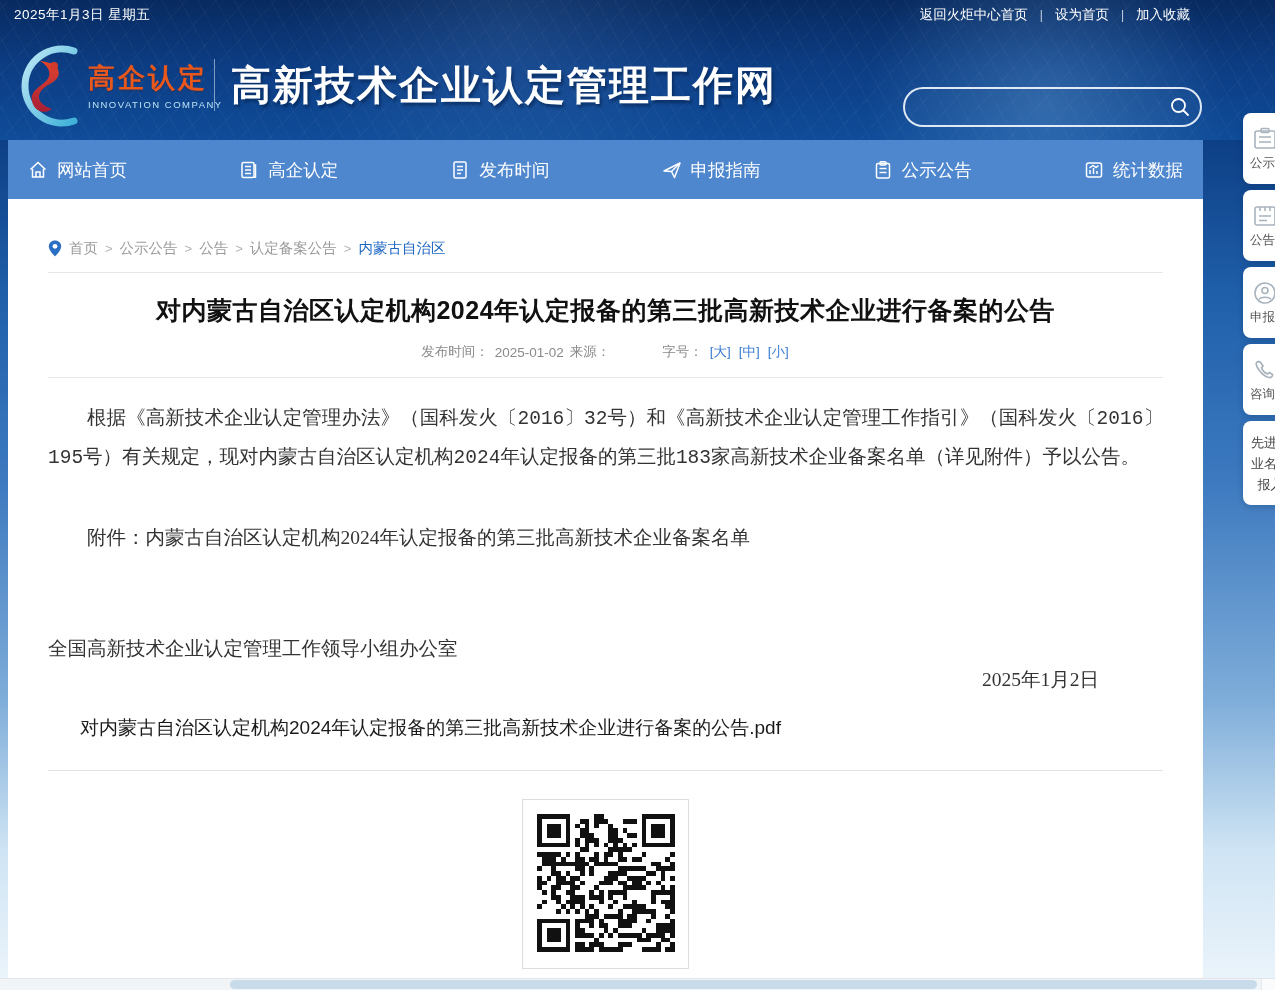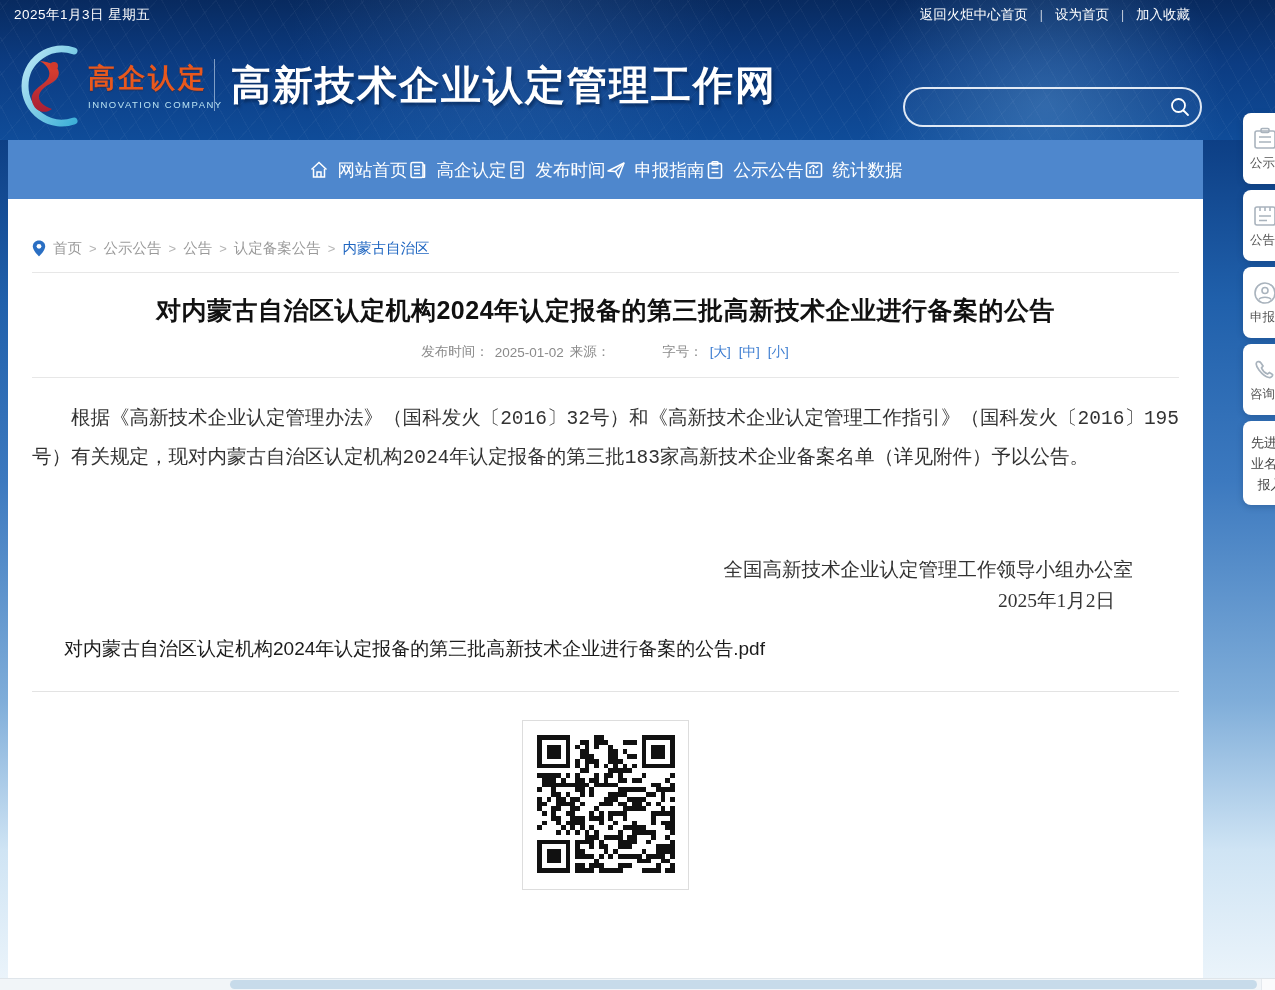--- a/index.html
+++ b/index.html
@@ -54,31 +54,31 @@
   .search-input{
     flex:1; height:100%; background:transparent; border:none; outline:none;
     color:#fff; font-size:15px; padding:0 10px 0 18px;
   }
   .search-btn{ width:40px; height:100%; border:none; background:transparent; cursor:pointer;
                display:flex; align-items:center; justify-content:center; }
 
   
   .nav{
     position:absolute; top:140px; left:8px; width:1195px; height:59px;
-    background:#4e87cd; display:flex; align-items:center; justify-content:center;
-    padding:0 30px;
+    background:#4e87cd; display:flex; align-items:center; justify-content:space-between;
+    padding:0 20px;
   }
   .nav-item{ display:flex; align-items:center; gap:9px; color:#fff; font-size:17.5px;
              cursor:pointer; white-space:nowrap; }
   .nav-item svg{ display:block; }
 
   
   .content{
     position:absolute; top:199px; left:8px; width:1195px; height:791px;
-    background:#fff; padding:0 24px;
+    background:#fff; padding:0 40px;
   }
   .breadcrumb{
     margin-top:40px; display:flex; align-items:center; gap:7px;
     font-size:14.5px; color:#9a9a9a;
   }
   .breadcrumb .crumb{ color:#9a9a9a; text-decoration:none; cursor:pointer; }
   .breadcrumb .crumb-sep{ color:#b5b5b5; font-size:13px; }
   .breadcrumb .crumb-current{ color:#1f66c1; }
   .rule{ border:none; border-top:1px solid #e7e7e7; margin-top:14px; }
 
@@ -90,21 +90,21 @@
     margin-top:17px; display:flex; justify-content:center; align-items:center;
     font-size:13.5px; color:#8a8a8a; gap:6px;
   }
   .article-meta .gap{ width:40px; }
   .size-link{ color:#3a7bd0; text-decoration:none; cursor:pointer; margin:0 1px; }
   .rule2{ border:none; border-top:1px solid #e7e7e7; margin-top:16px; }
 
   .article-body{ font-family:"Liberation Serif","DejaVu Serif",serif; color:#333; }
   .para{ margin-top:22px; font-size:19.5px; line-height:39px; text-indent:2em; text-align:justify;font-family:Liberation Mono, monospace; }
   .attachment{ margin-top:40px; font-size:19.5px; line-height:39px; text-indent:2em; }
-  .sig-org{ margin-top:78px; text-align:right; padding-right:46px; font-size:19.5px; }
+  .sig-org{ margin-top:78px; text-align:left; padding-right:46px; font-size:19.5px; }
   .sig-date{ margin-top:4px; text-align:right; padding-right:64px; font-size:19.5px; }
 
   .pdf-link{
     display:inline-block; margin:22px 16px 0 32px; font-size:19px; color:#1b1b1b;
     text-decoration:none; cursor:pointer; font-family:"Liberation Sans",sans-serif;
   }
   .rule3{ border:none; border-top:1px solid #e3e3e3; margin-top:29px; }
 
   .qr-wrap{
     width:167px; margin:28px auto 0; border:1px solid #ddd; background:#fff;
@@ -271,20 +271,21 @@
       <span class="gap"></span>
       <span>字号：</span>
       <a class="size-link" href="#">[大]</a>
       <a class="size-link" href="#">[中]</a>
       <a class="size-link" href="#">[小]</a>
     </div>
     <hr class="rule2">
 
     <div class="article-body">
       <p class="para">根据《高新技术企业认定管理办法》（国科发火〔2016〕32号）和《高新技术企业认定管理工作指引》（国科发火〔2016〕195号）有关规定，现对内蒙古自治区认定机构2024年认定报备的第三批183家高新技术企业备案名单（详见附件）予以公告。</p>
+      <p class="attachment">附件：内蒙古自治区认定机构2024年认定报备的第三批高新技术企业备案名单</p>
       <p class="sig-org">全国高新技术企业认定管理工作领导小组办公室</p>
       <p class="sig-date">2025年1月2日</p>
     </div>
 
     <a class="pdf-link" href="#">对内蒙古自治区认定机构2024年认定报备的第三批高新技术企业进行备案的公告.pdf</a>
     <hr class="rule3">
 
     <div class="qr-wrap">
       <svg id="qr" width="138" height="138" viewBox="0 0 29 29" shape-rendering="crispEdges">
           <rect x="12" y="0" width="1" height="1" fill="#111"></rect>

